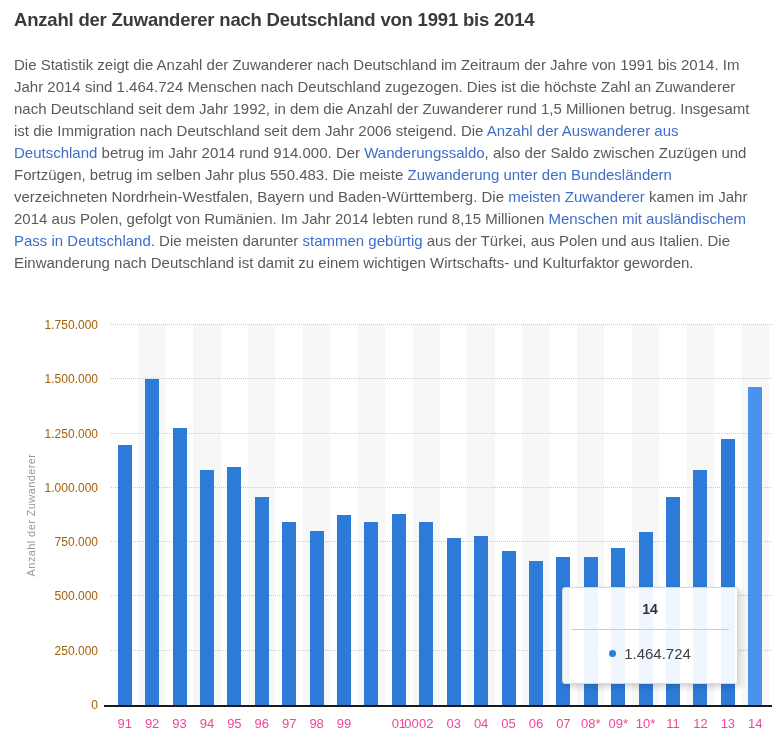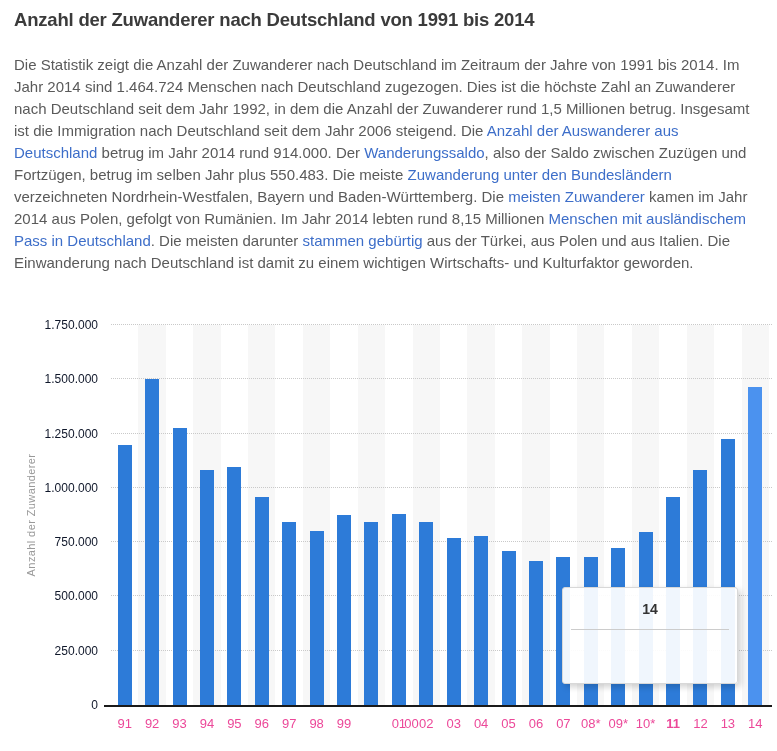--- a/index.html
+++ b/index.html
@@ -79,21 +79,21 @@
     font-size: 13px;
     color: #ec4899;
     white-space: nowrap;
   }
   .y-tick-label {
     position: absolute;
     left: 0;
     width: 84px;
     text-align: right;
     font-size: 12px;
-    color: #0f172a;
+    color: #a16207;
     line-height: 16px;
   }
   .y-axis-title {
     position: absolute;
     top: 205px;
     left: 17px;
     transform: translate(-50%, -50%) rotate(-90deg);
     white-space: nowrap;
     font-size: 11px;
     color: #999999;
@@ -221,26 +221,30 @@
         <div class="x-label" style="left: 41.6667%; width: 4.16667%;">01</div>
         <div class="x-label" style="left: 45.8333%; width: 4.16667%;">02</div>
         <div class="x-label" style="left: 50%; width: 4.16667%;">03</div>
         <div class="x-label" style="left: 54.1667%; width: 4.16667%;">04</div>
         <div class="x-label" style="left: 58.3333%; width: 4.16667%;">05</div>
         <div class="x-label" style="left: 62.5%; width: 4.16667%;">06</div>
         <div class="x-label" style="left: 66.6667%; width: 4.16667%;">07</div>
         <div class="x-label" style="left: 70.8333%; width: 4.16667%;">08*</div>
         <div class="x-label" style="left: 75%; width: 4.16667%;">09*</div>
         <div class="x-label" style="left: 79.1667%; width: 4.16667%;">10*</div>
-        <div class="x-label" style="left: 83.3333%; width: 4.16667%; font-weight: bold;">11</div>
+        <div class="x-label" style="left: 83.3333%; width: 4.16667%;">11</div>
         <div class="x-label" style="left: 87.5%; width: 4.16667%;">12</div>
         <div class="x-label" style="left: 91.6667%; width: 4.16667%;">13</div>
         <div class="x-label" style="left: 95.8333%; width: 4.16667%;">14</div>
         <div class="axis-line"></div>
       </div>
 
     <div class="tooltip">
       <div class="tt-title">14</div>
       <div class="tt-divider"></div>
+      <div class="tt-row">
+        <span class="tt-dot" id="ttdot" style="background: rgb(45, 123, 216);"></span>
+        <span>1.464.724</span>
+      </div>
     </div>
 
   </div>
 </div>
 
 </body></html>

